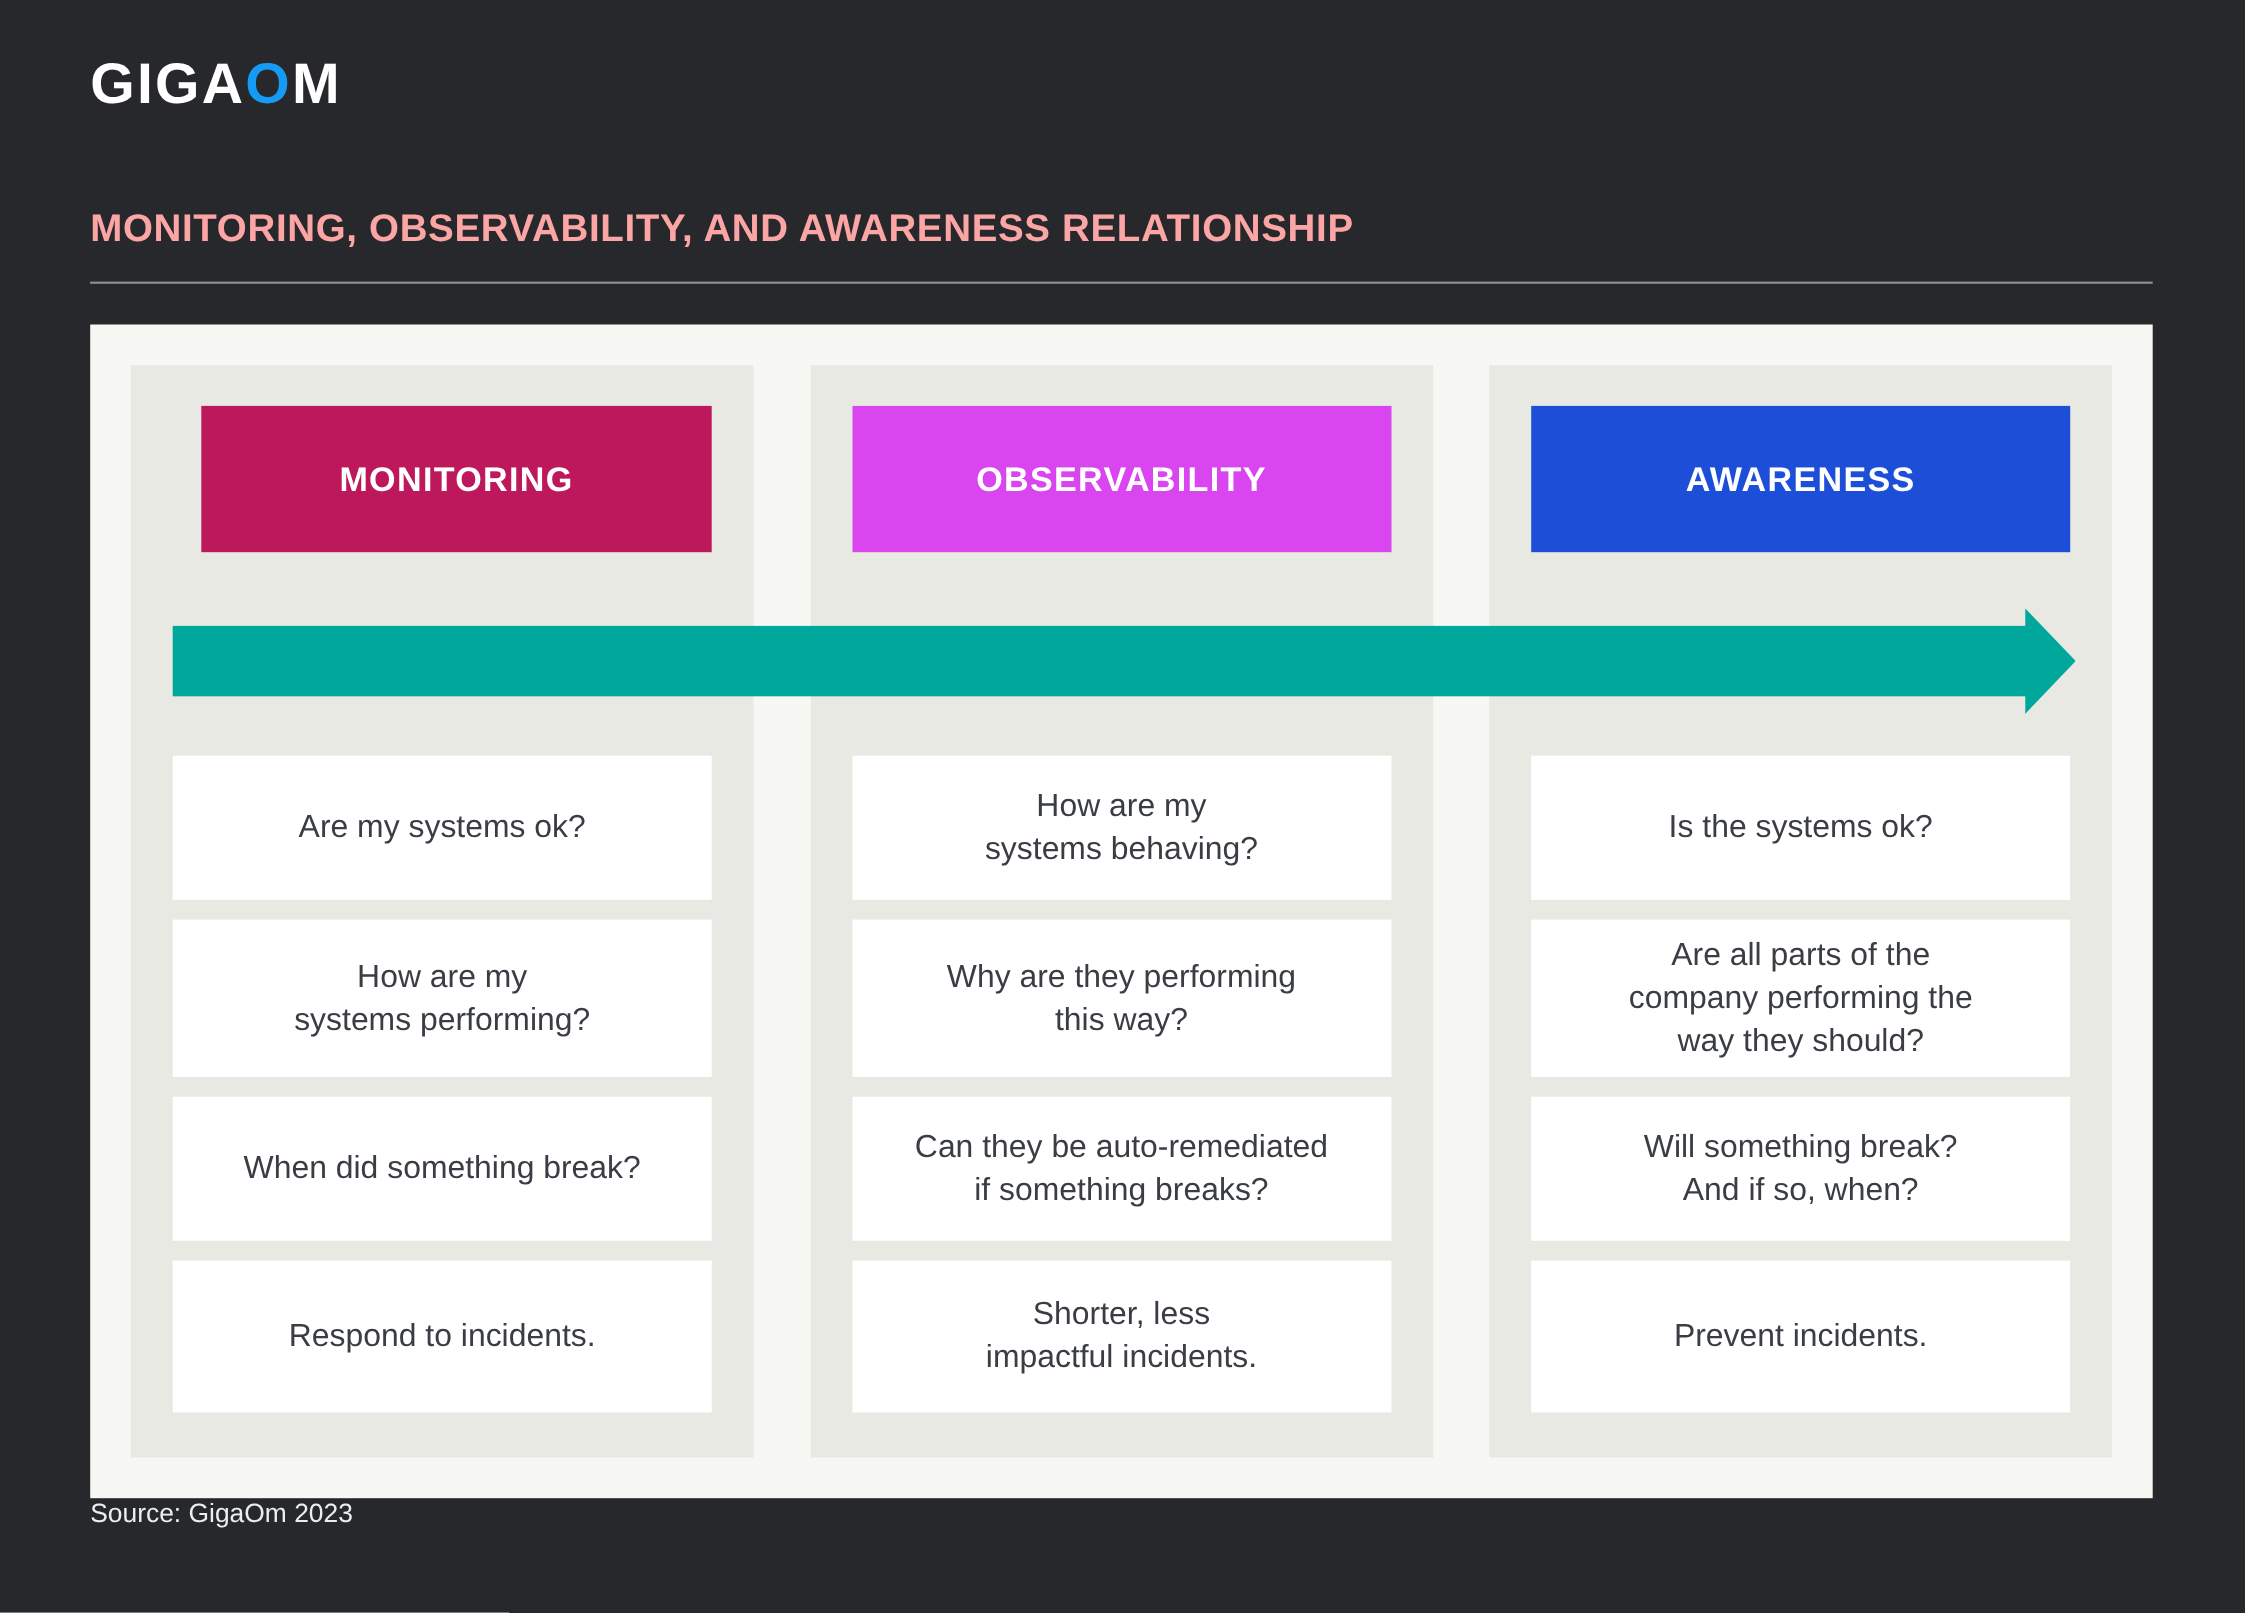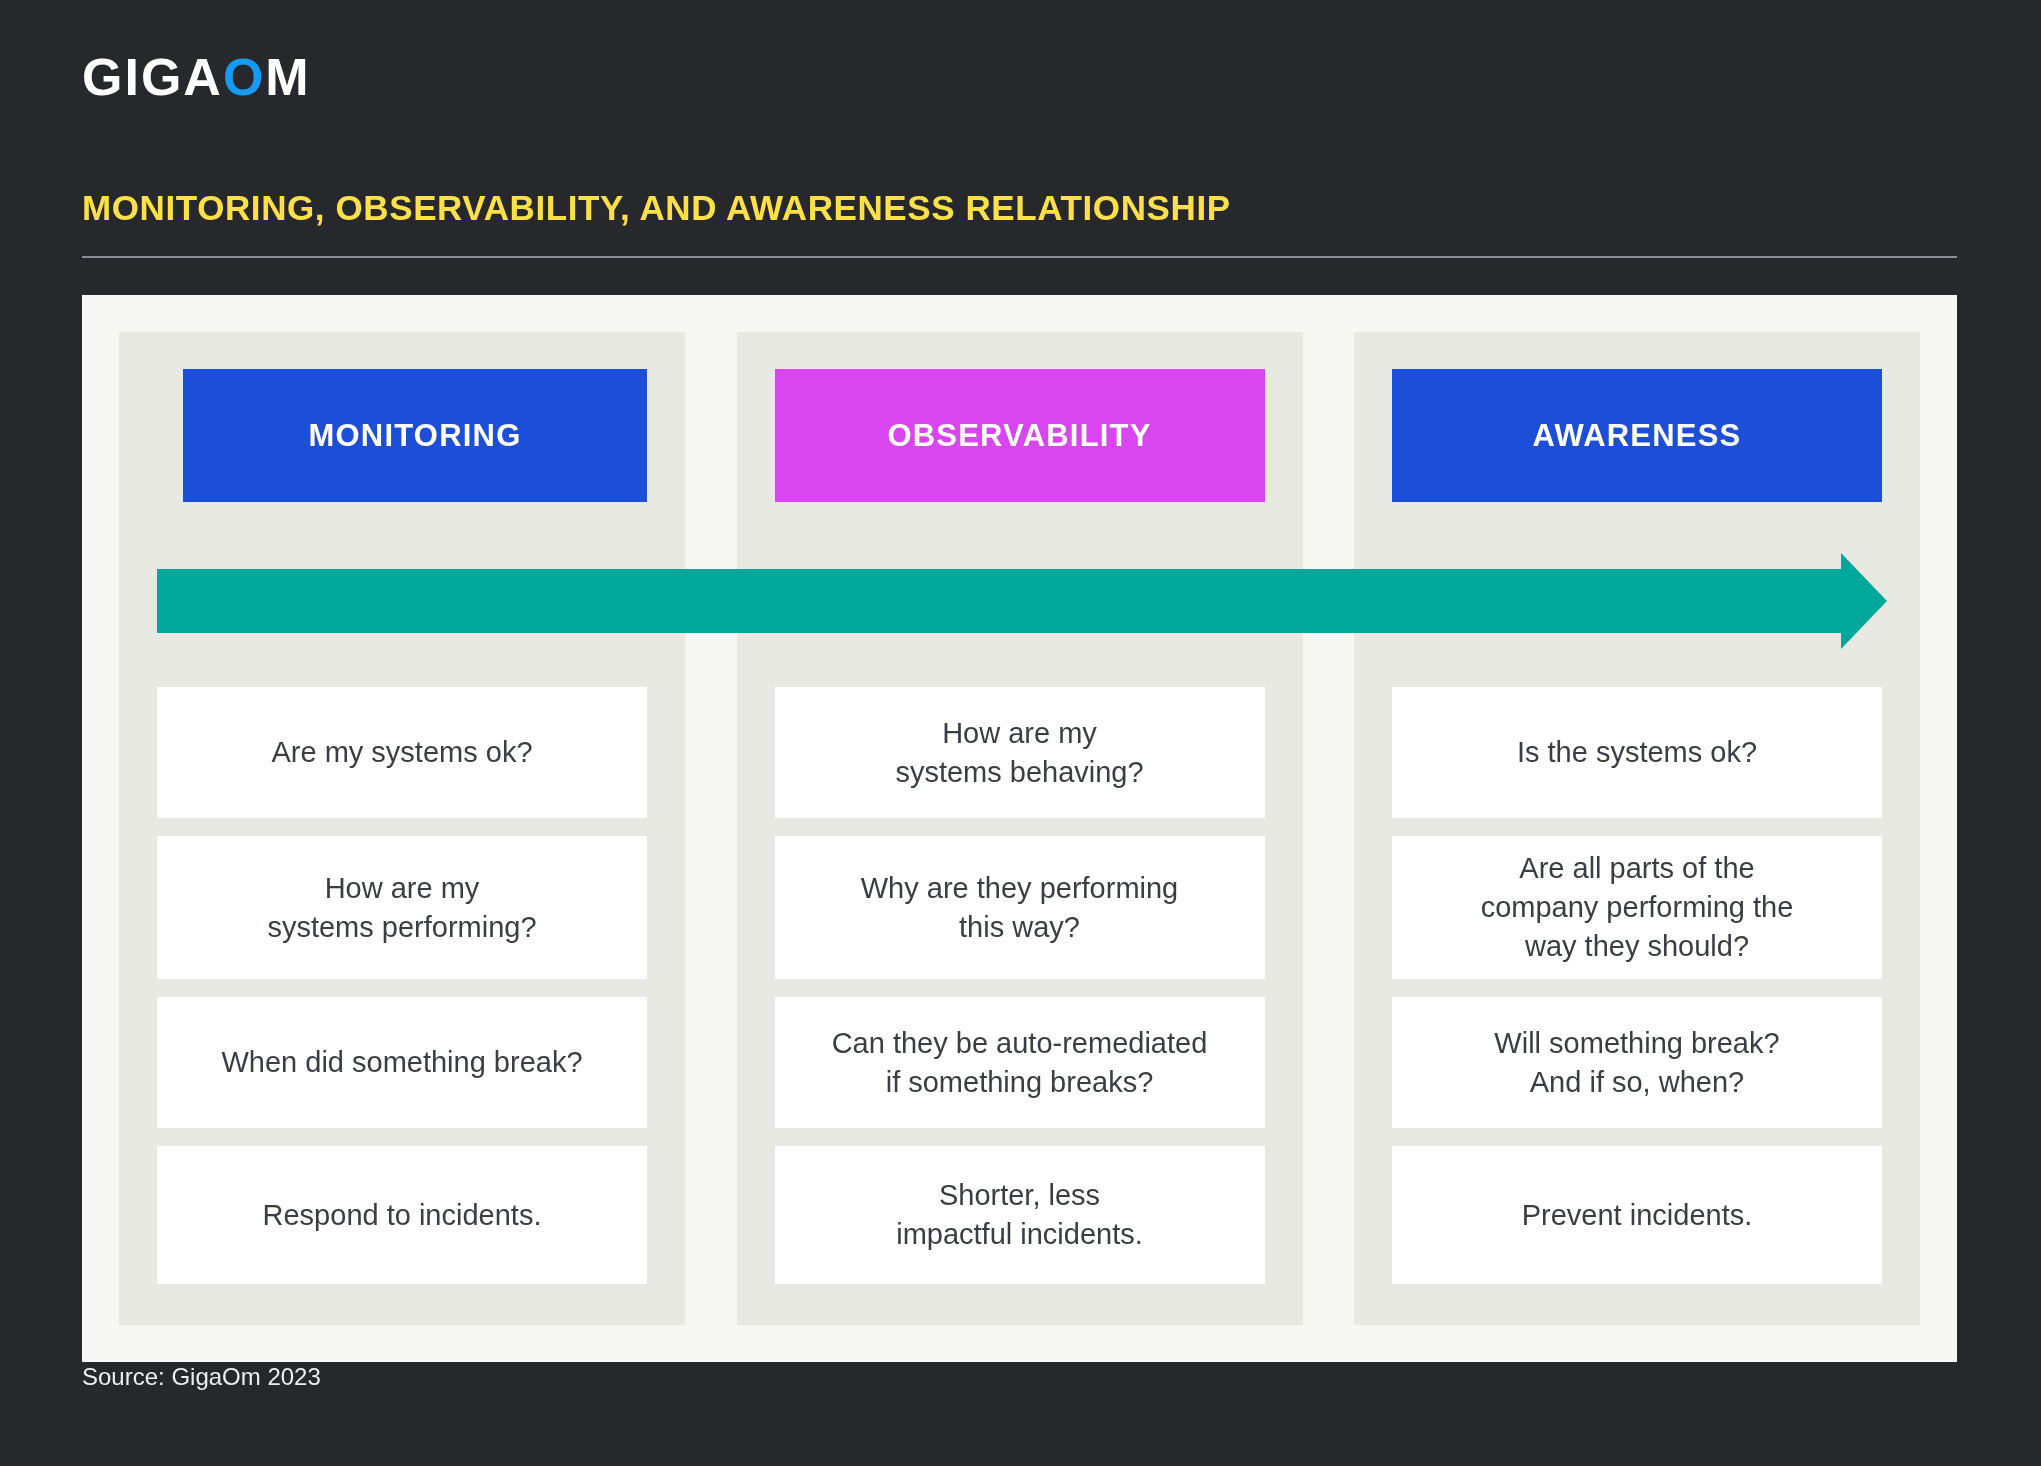--- a/index.html
+++ b/index.html
@@ -22,21 +22,21 @@
     line-height: 56px;
   }
   .logo .accent {  }
 
   
   .page-title {
     margin-top: 82px;
     font-size: 35px;
     font-weight: 700;
     letter-spacing: 0.6px;
-    color: #fde047;
+    color: #fca5a5;
     line-height: 42px;
   }
   .divider {
     margin-top: 27px;
     height: 2px;
     border: none;
     background: #8b8e92;
     width: 100%;
   }
 
@@ -132,21 +132,21 @@
 
   <h1 class="page-title">MONITORING, OBSERVABILITY, AND AWARENESS RELATIONSHIP</h1>
 
   <hr class="divider">
 
   <div class="panel">
 
     <div class="columns">
 
       <div class="column">
-        <div class="col-header" style="background-color: #1d4ed8; margin-left: 26px;">MONITORING</div>
+        <div class="col-header" style="background-color: #be185d; margin-left: 26px;">MONITORING</div>
         <div class="arrow-spacer"></div>
         <div class="cards">
           <div class="card">Are my systems ok?</div>
           <div class="card">How are my
 systems performing?</div>
           <div class="card">When did something break?</div>
           <div class="card">Respond to incidents.</div>
         </div>
       </div>
 

